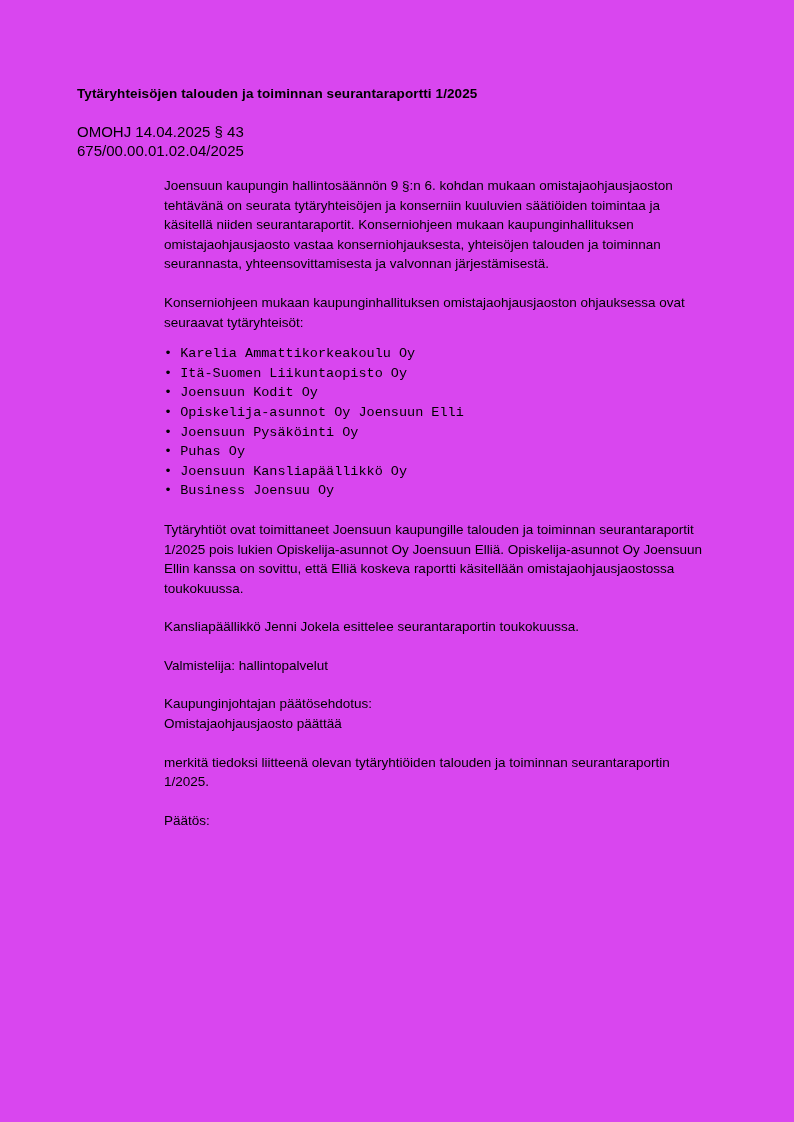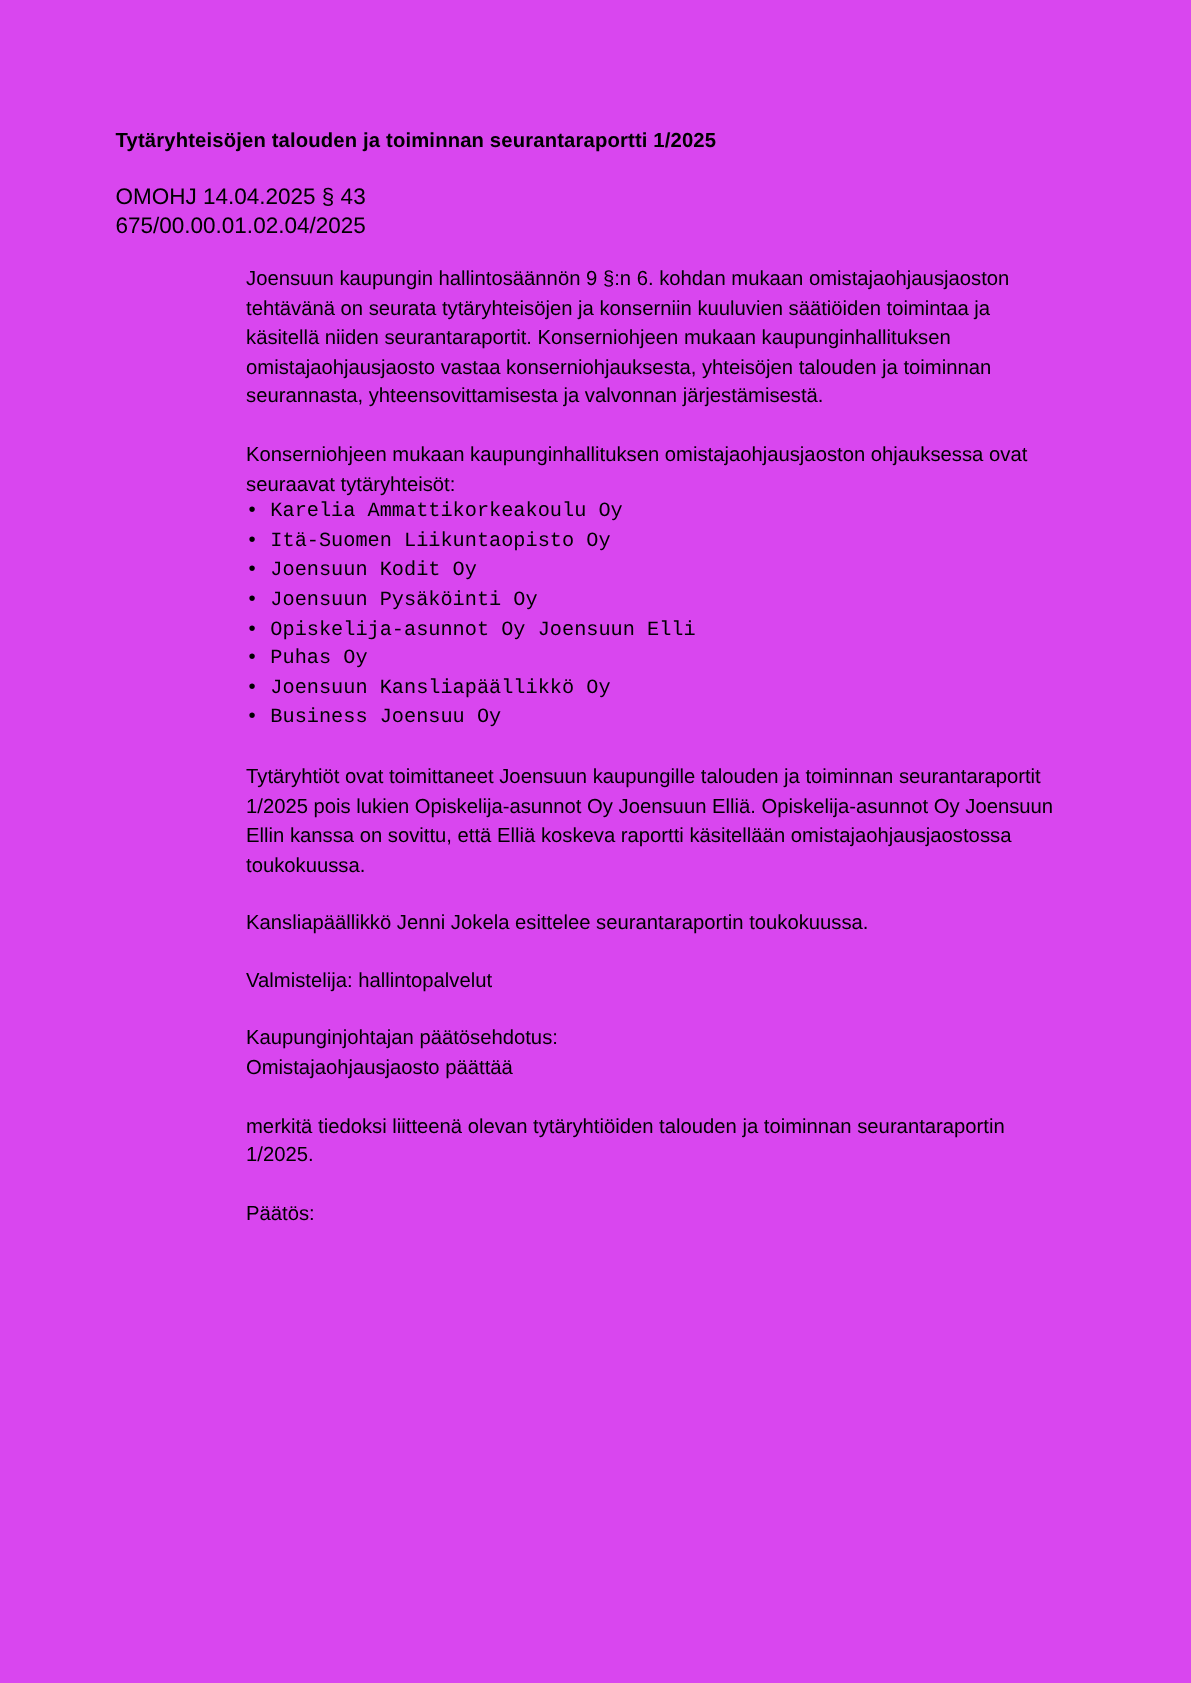--- a/index.html
+++ b/index.html
@@ -47,21 +47,21 @@
     left: 164px;
     top: 176px;
     width: 545px;
     font-size: 13.5px;
     line-height: 19.6px;
   }
   .para {
     margin: 0 0 19px 0;
   }
   .para.tight {
-    margin-bottom: 0;
+    margin-bottom: 12px;
   }
   .list {
     margin: 0 0 19px 0;
     padding: 0;
     list-style: none;
     font-family: Liberation Mono, monospace;
   }
   .list li {
     margin: 0;
     padding: 0;
@@ -90,22 +90,22 @@
   <div class="body-col">
 
     <p class="para">Joensuun kaupungin hallintosäännön 9 §:n 6. kohdan mukaan omistajaohjausjaoston tehtävänä on seurata tytäryhteisöjen ja konserniin kuuluvien säätiöiden toimintaa ja käsitellä niiden seurantaraportit. Konserniohjeen mukaan kaupunginhallituksen omistajaohjausjaosto vastaa konserniohjauksesta, yhteisöjen talouden ja toiminnan seurannasta, yhteensovittamisesta ja valvonnan järjestämisestä.</p>
 
     <p class="para tight">Konserniohjeen mukaan kaupunginhallituksen omistajaohjausjaoston ohjauksessa ovat seuraavat tytäryhteisöt:</p>
 
     <ul class="list">
       <li><span class="bullet-dot">•</span> <span>Karelia Ammattikorkeakoulu Oy</span></li>
       <li><span class="bullet-dot">•</span> <span>Itä-Suomen Liikuntaopisto Oy</span></li>
       <li><span class="bullet-dot">•</span> <span>Joensuun Kodit Oy</span></li>
+      <li><span class="bullet-dot">•</span> <span>Opiskelija-asunnot Oy Joensuun Elli</span></li>
       <li><span class="bullet-dot">•</span> <span>Joensuun Pysäköinti Oy</span></li>
-      <li><span class="bullet-dot">•</span> <span>Opiskelija-asunnot Oy Joensuun Elli</span></li>
       <li><span class="bullet-dot">•</span> <span>Puhas Oy</span></li>
       <li><span class="bullet-dot">•</span> <span>Joensuun Kansliapäällikkö Oy</span></li>
       <li><span class="bullet-dot">•</span> <span>Business Joensuu Oy</span></li>
     </ul>
 
     <p class="para">Tytäryhtiöt ovat toimittaneet Joensuun kaupungille talouden ja toiminnan seurantaraportit 1/2025 pois lukien Opiskelija-asunnot Oy Joensuun Elliä. Opiskelija-asunnot Oy Joensuun Ellin kanssa on sovittu, että Elliä koskeva raportti käsitellään omistajaohjausjaostossa toukokuussa.</p>
 
     <p class="para">Kansliapäällikkö Jenni Jokela esittelee seurantaraportin toukokuussa.</p>
 
     <p class="para">Valmistelija: hallintopalvelut</p>

